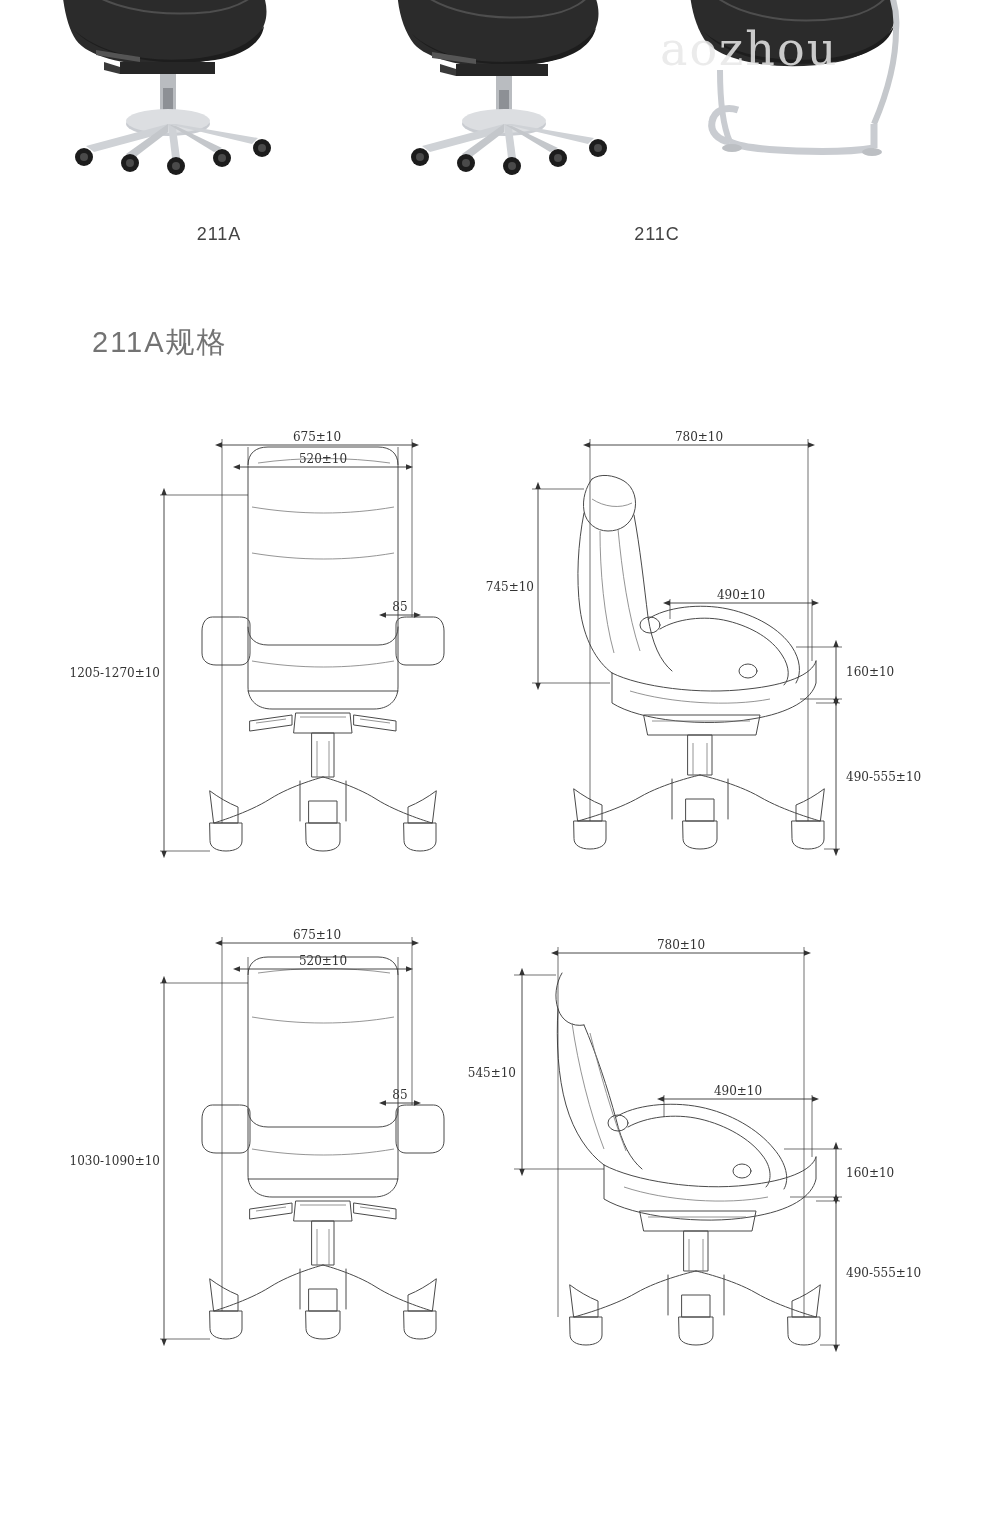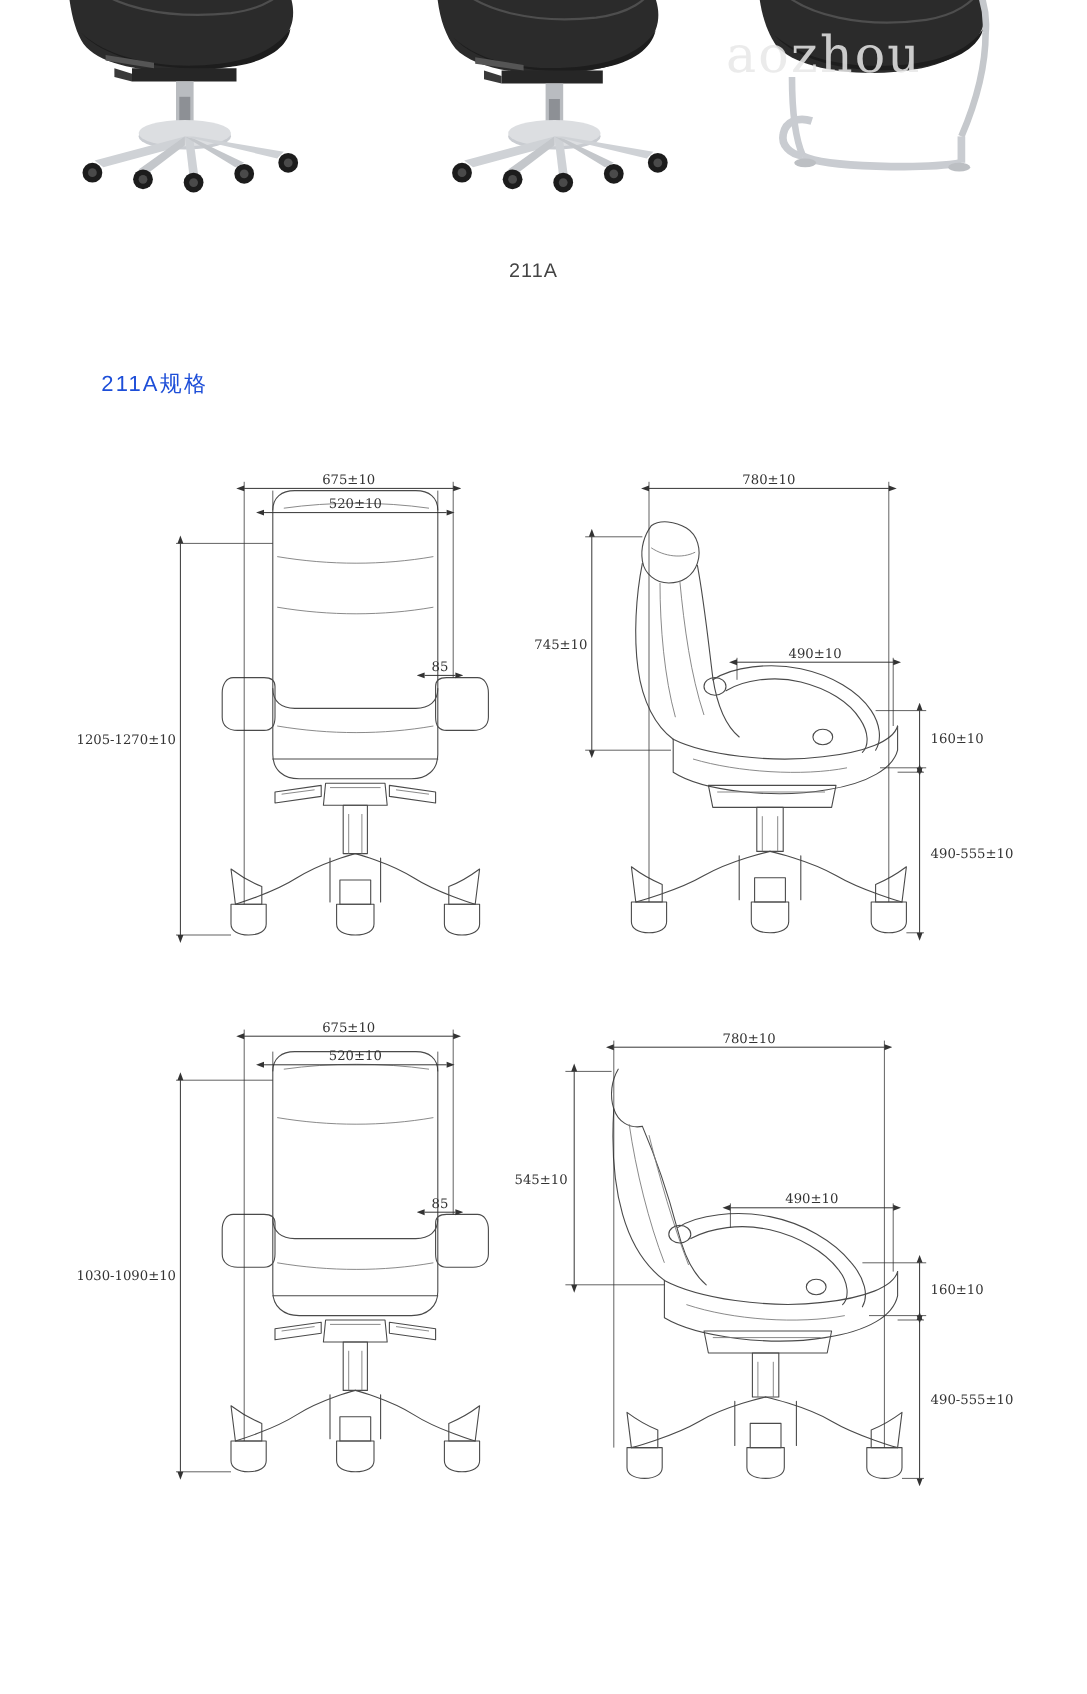--- a/index.html
+++ b/index.html
@@ -32,35 +32,34 @@
     font-size:46px;
     color:#e8e8e8;
     letter-spacing:2px;
     opacity:.85;
     pointer-events:none;
     z-index:5;
   }
   .caption-row{
     display:flex;
     width:876px;
-    margin-top:36px;
-    padding-left:47px;
+    margin-top:24px;
   }
   .caption{
     flex:1 1 33.333%;
     text-align:center;
     font-size:18px;
     color:#444;
     letter-spacing:1px;
   }
 
   
   .section-title{
-    font-size:20px;
-    color:#1d4ed8;
+    font-size:29px;
+    color:#737373;
     letter-spacing:2px;
     margin:78px 0 0 92px;
     font-weight:400;
   }
 
   
   .draw-block{
     position:relative;
     width:988px;
     height:470px;
@@ -192,20 +191,21 @@
           <path d="M70 142 C58 140 50 132 52 122 C54 110 66 106 78 110" fill="none" stroke="#c9ccd1" stroke-width="7"></path>
           <ellipse cx="72" cy="148" rx="10" ry="4" fill="#bcbfc3"></ellipse>
           <ellipse cx="212" cy="152" rx="10" ry="4" fill="#bcbfc3"></ellipse>
         </g>
       </svg>
     </div>
   </div>
 
   <div class="caption-row">
     <div class="caption">211A</div>
+    <div class="caption">211C</div>
   </div>
 
   <h2 class="section-title">211A规格</h2>
 
   <div class="draw-block">
     <svg width="988" height="470" viewBox="0 0 988 470">
       <defs>
         <marker id="arrL" markerWidth="9" markerHeight="8" refX="8" refY="4" orient="auto">
           <path d="M8,1 L8,7 L0,4 Z" class="arrowhead"></path>
         </marker>

